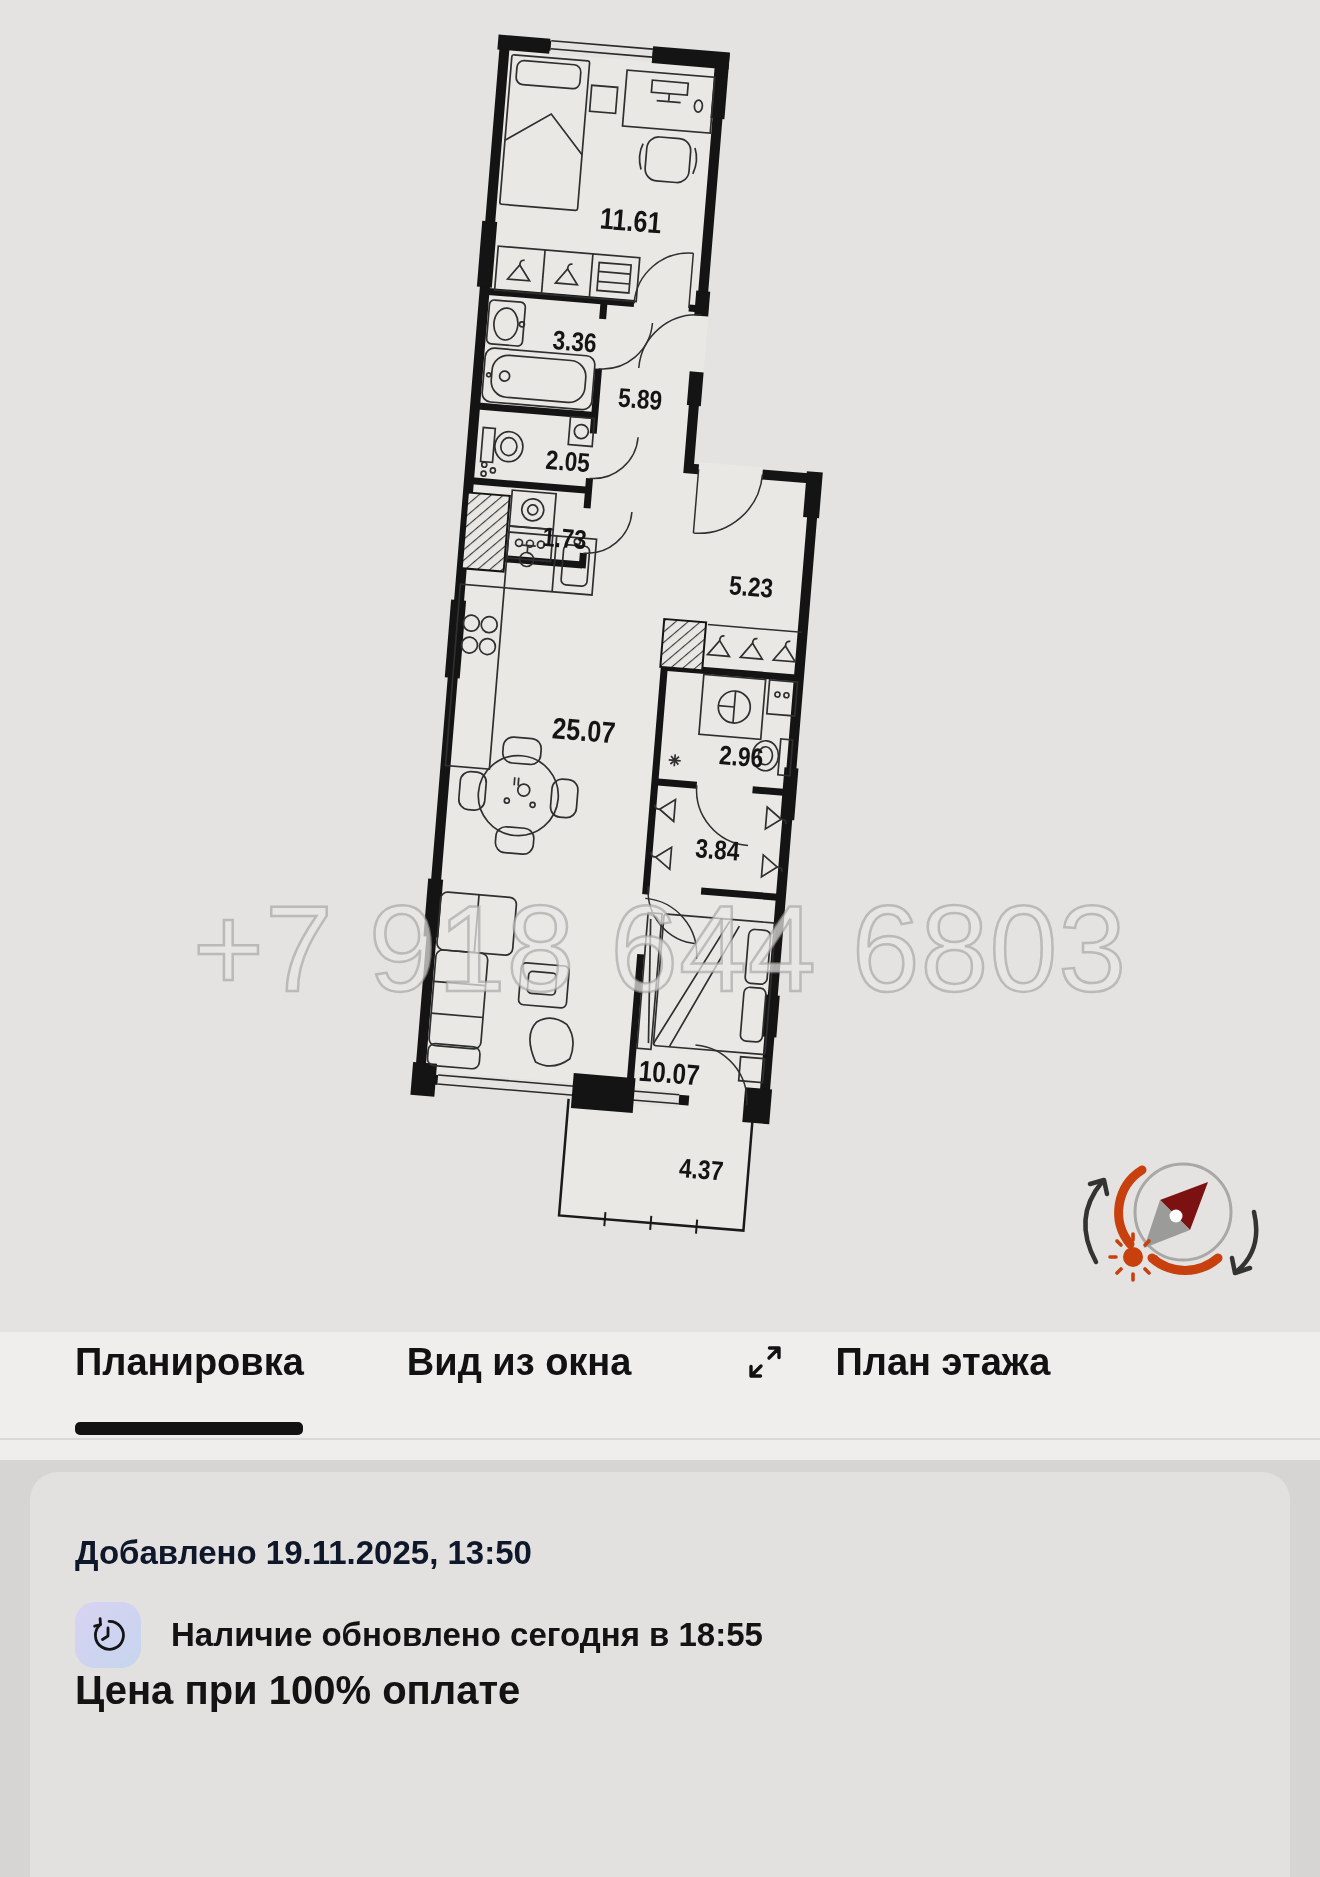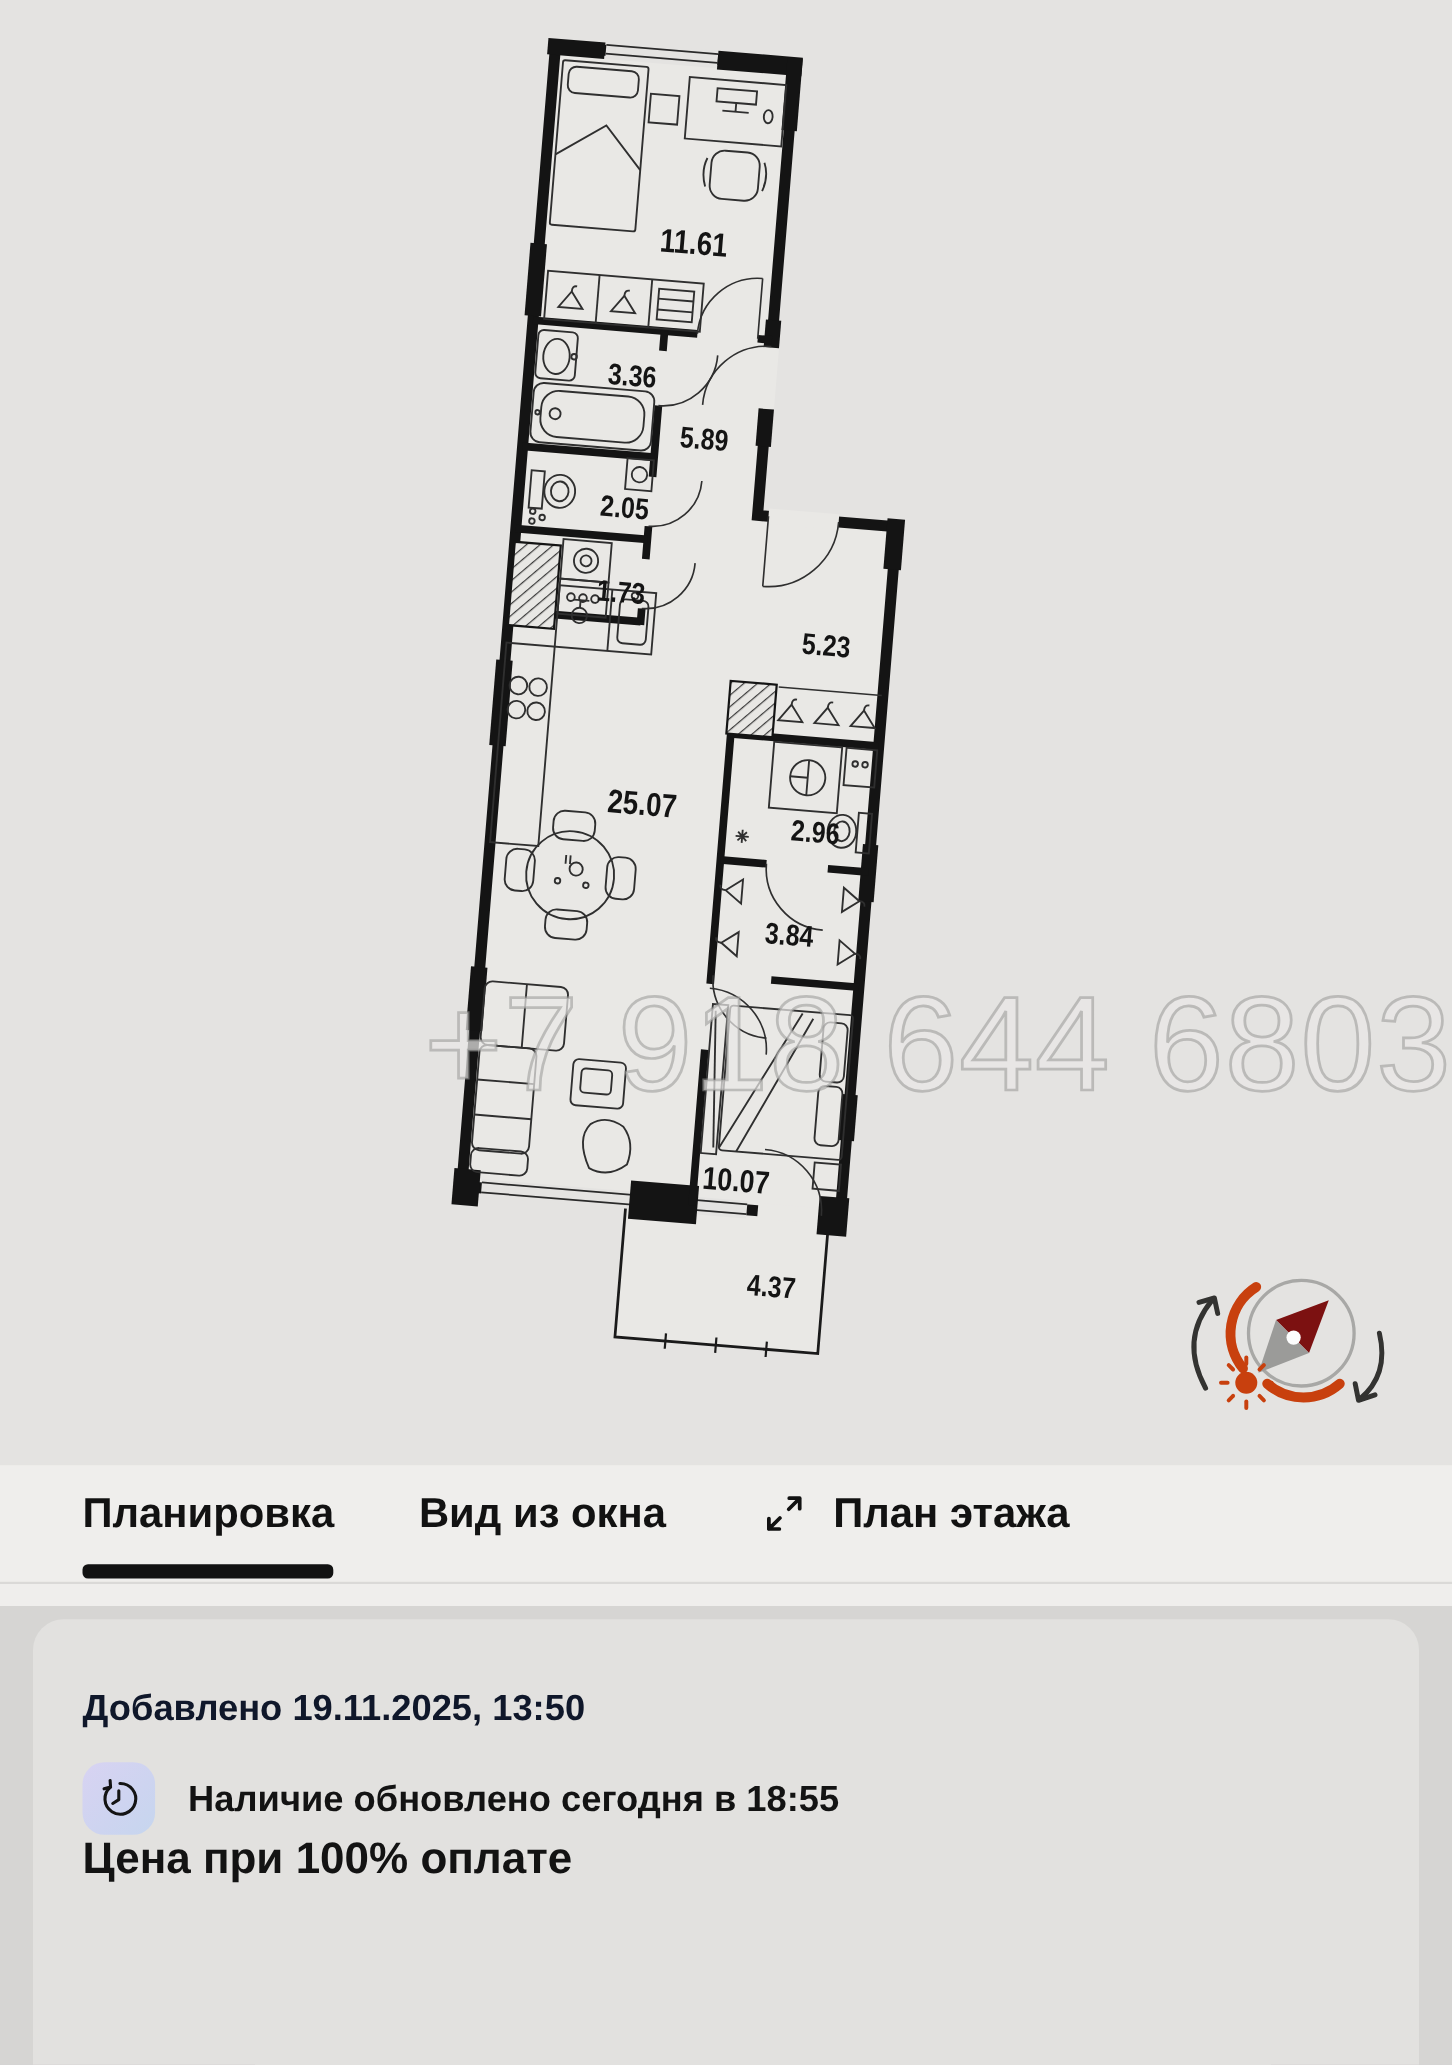--- a/index.html
+++ b/index.html
@@ -3,30 +3,30 @@
 <meta charset="utf-8">
 <style>
   * { margin:0; padding:0; box-sizing:border-box; }
   body { font-family:"Liberation Sans", sans-serif; background:#9a9a98; }
   .screen { width:1320px; height:1877px; position:relative; overflow:hidden; background:#e4e3e1; margin:0 auto; }
 
   
   .plan-section { position:absolute; left:0; top:0; width:1320px; height:1332px; background:#e4e3e1; overflow:hidden; }
   .plan-svg { position:absolute; left:0; top:0; }
   .watermark {
-    position:absolute; left:0; top:888px; width:1320px; text-align:right;
+    position:absolute; left:0; top:888px; width:1320px; text-align:center;
     font-size:122px; font-weight:400; letter-spacing:1px; line-height:1;
     color:rgba(233,232,230,0.72);
     -webkit-text-stroke:2.5px rgba(152,152,150,0.55);
     pointer-events:none; white-space:nowrap;
   }
 
   
   .tabs-row { position:absolute; left:0; top:1332px; width:1320px; height:128px; background:#efeeec; }
-  .tabs-inner { position:absolute; left:75px; top:18px; display:flex; align-items:center; }
+  .tabs-inner { position:absolute; left:75px; top:4px; display:flex; align-items:center;gap:26px; }
   .tab { font-size:38px; font-weight:700; color:#121212; line-height:52px; cursor:pointer; }
   .tab.t2 { margin-left:77px; }
   .tab.t3 { margin-left:20px; }
   .expand-ic { margin-left:84px; width:48px; height:48px; }
   .tab-underline { position:absolute; left:75px; top:90px; width:228px; height:13px; background:#121212; border-radius:5px; }
   .tabs-divider { position:absolute; left:0; top:106px; width:1320px; height:2px; background:#dad9d7; }
 
   
   .bottom-section { position:absolute; left:0; top:1460px; width:1320px; height:417px; background:#d6d5d3; }
   .info-card { position:absolute; left:30px; top:12px; width:1260px; height:405px; background:#e2e1df; border-radius:28px 28px 0 0; padding:62px 45px 0 45px; }

